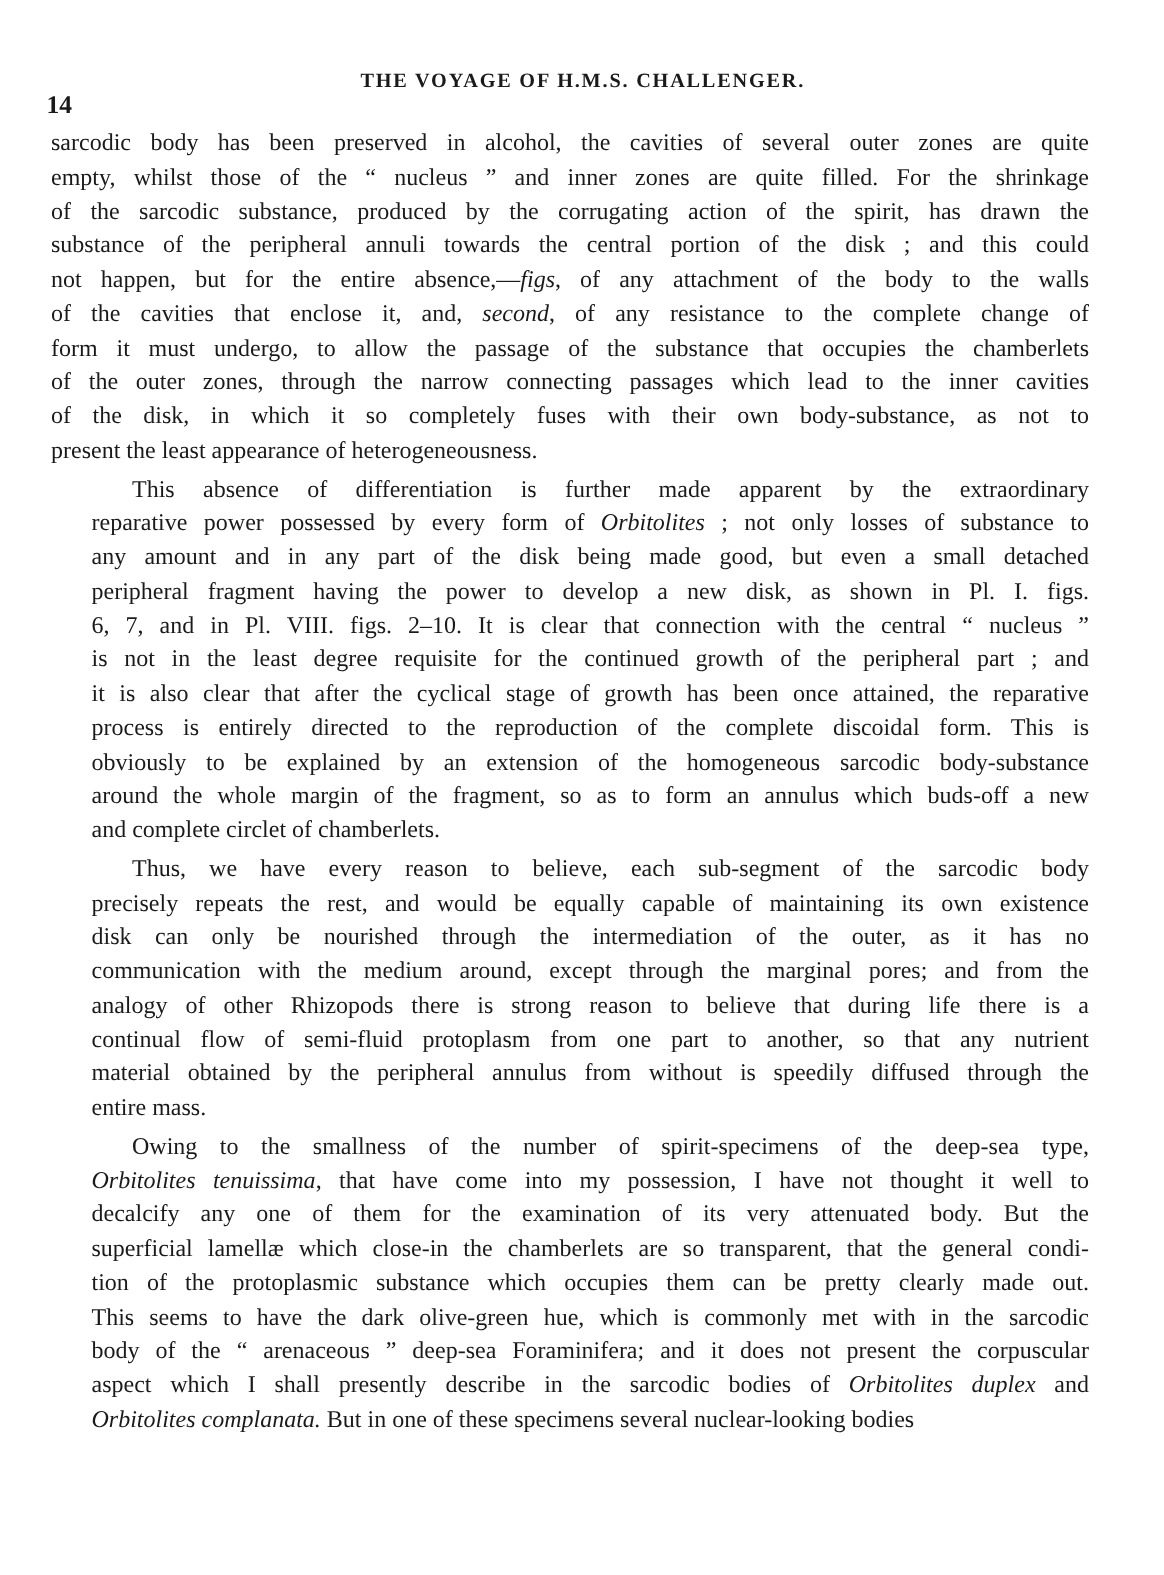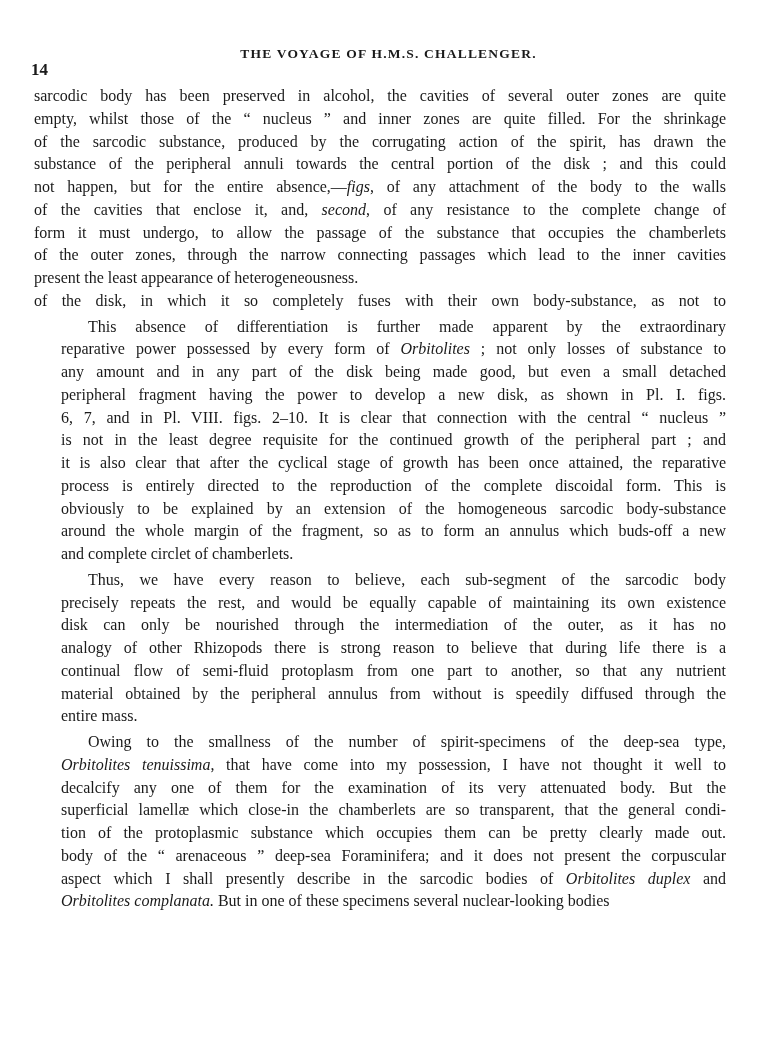--- a/index.html
+++ b/index.html
@@ -38,48 +38,50 @@
 <div class="body" id="body-text">
     <div class="para">
       <span class="line" style="white-space: nowrap;">sarcodic body has been preserved in alcohol, the cavities of several outer zones are quite</span>
       <span class="line" style="white-space: nowrap;">empty, whilst those of the “ nucleus ” and inner zones are quite filled.   For the shrinkage</span>
       <span class="line" style="white-space: nowrap;">of the sarcodic substance, produced by the corrugating action of the spirit, has drawn the</span>
       <span class="line" style="white-space: nowrap;">substance of the peripheral annuli towards the central portion of the disk ; and this could</span>
       <span class="line" style="white-space: nowrap;">not happen, but for the entire absence,—<i>figs</i>, of any attachment of the body to the walls</span>
       <span class="line" style="white-space: nowrap;">of the cavities that enclose it, and, <i>second</i>, of any resistance to the complete change of</span>
       <span class="line" style="white-space: nowrap;">form it must undergo, to allow the passage of the substance that occupies the chamberlets</span>
       <span class="line" style="white-space: nowrap;">of the outer zones, through the narrow connecting passages which lead to the inner cavities</span>
+      <span class="line" style="white-space: nowrap;">of the disk, in which it so completely fuses with their own body-substance, as not to</span>
       <span class="line last" style="white-space: nowrap;">present the least appearance of heterogeneousness.</span>
-      <span class="line" style="white-space: nowrap;">of the disk, in which it so completely fuses with their own body-substance, as not to</span>
     </div>
     <div class="para indent">
       <span class="line" style="padding-left: 27px; white-space: nowrap;">This absence of differentiation is further made apparent by the extraordinary</span>
       <span class="line" style="white-space: nowrap;">reparative power possessed by every form of <i>Orbitolites</i> ; not only losses of substance to</span>
       <span class="line" style="white-space: nowrap;">any amount and in any part of the disk being made good, but even a small detached</span>
       <span class="line" style="white-space: nowrap;">peripheral fragment having the power to develop a new disk, as shown in Pl. I. figs.</span>
       <span class="line" style="white-space: nowrap;">6, 7, and in Pl. VIII. figs. 2–10.   It is clear that connection with the central “ nucleus ”</span>
       <span class="line" style="white-space: nowrap;">is not in the least degree requisite for the continued growth of the peripheral part ; and</span>
       <span class="line" style="white-space: nowrap;">it is also clear that after the cyclical stage of growth has been once attained, the reparative</span>
       <span class="line" style="white-space: nowrap;">process is entirely directed to the reproduction of the complete discoidal form.   This is</span>
       <span class="line" style="white-space: nowrap;">obviously to be explained by an extension of the homogeneous sarcodic body-substance</span>
       <span class="line" style="white-space: nowrap;">around the whole margin of the fragment, so as to form an annulus which buds-off a new</span>
       <span class="line last" style="white-space: nowrap;">and complete circlet of chamberlets.</span>
     </div>
     <div class="para indent">
       <span class="line" style="padding-left: 27px; white-space: nowrap;">Thus, we have every reason to believe, each sub-segment of the sarcodic body</span>
       <span class="line" style="white-space: nowrap;">precisely repeats the rest, and would be equally capable of maintaining its own existence</span>
       <span class="line" style="white-space: nowrap;">disk can only be nourished through the intermediation of the outer, as it has no</span>
+      <span class="line" style="white-space: nowrap;">communication with the medium around, except through the marginal pores; and from the</span>
       <span class="line" style="white-space: nowrap;">analogy of other Rhizopods there is strong reason to believe that during life there is a</span>
       <span class="line" style="white-space: nowrap;">continual flow of semi-fluid protoplasm from one part to another, so that any nutrient</span>
       <span class="line" style="white-space: nowrap;">material obtained by the peripheral annulus from without is speedily diffused through the</span>
       <span class="line last" style="white-space: nowrap;">entire mass.</span>
     </div>
     <div class="para indent">
       <span class="line" style="padding-left: 27px; white-space: nowrap;">Owing to the smallness of the number of spirit-specimens of the deep-sea type,</span>
       <span class="line" style="white-space: nowrap;"><i>Orbitolites tenuissima</i>, that have come into my possession, I have not thought it well to</span>
       <span class="line" style="white-space: nowrap;">decalcify any one of them for the examination of its very attenuated body.   But the</span>
       <span class="line" style="white-space: nowrap;">superficial lamellæ which close-in the chamberlets are so transparent, that the general condi-</span>
       <span class="line" style="white-space: nowrap;">tion of the protoplasmic substance which occupies them can be pretty clearly made out.</span>
+      <span class="line" style="white-space: nowrap;">This seems to have the dark olive-green hue, which is commonly met with in the sarcodic</span>
       <span class="line" style="white-space: nowrap;">body of the “ arenaceous ” deep-sea Foraminifera; and it does not present the corpuscular</span>
       <span class="line" style="white-space: nowrap;">aspect which I shall presently describe in the sarcodic bodies of <i>Orbitolites duplex</i> and</span>
       <span class="line last" style="white-space: nowrap;"><i>Orbitolites complanata.</i>   But in one of these specimens several nuclear-looking bodies</span>
     </div>
   </div>
 
 </body></html>

